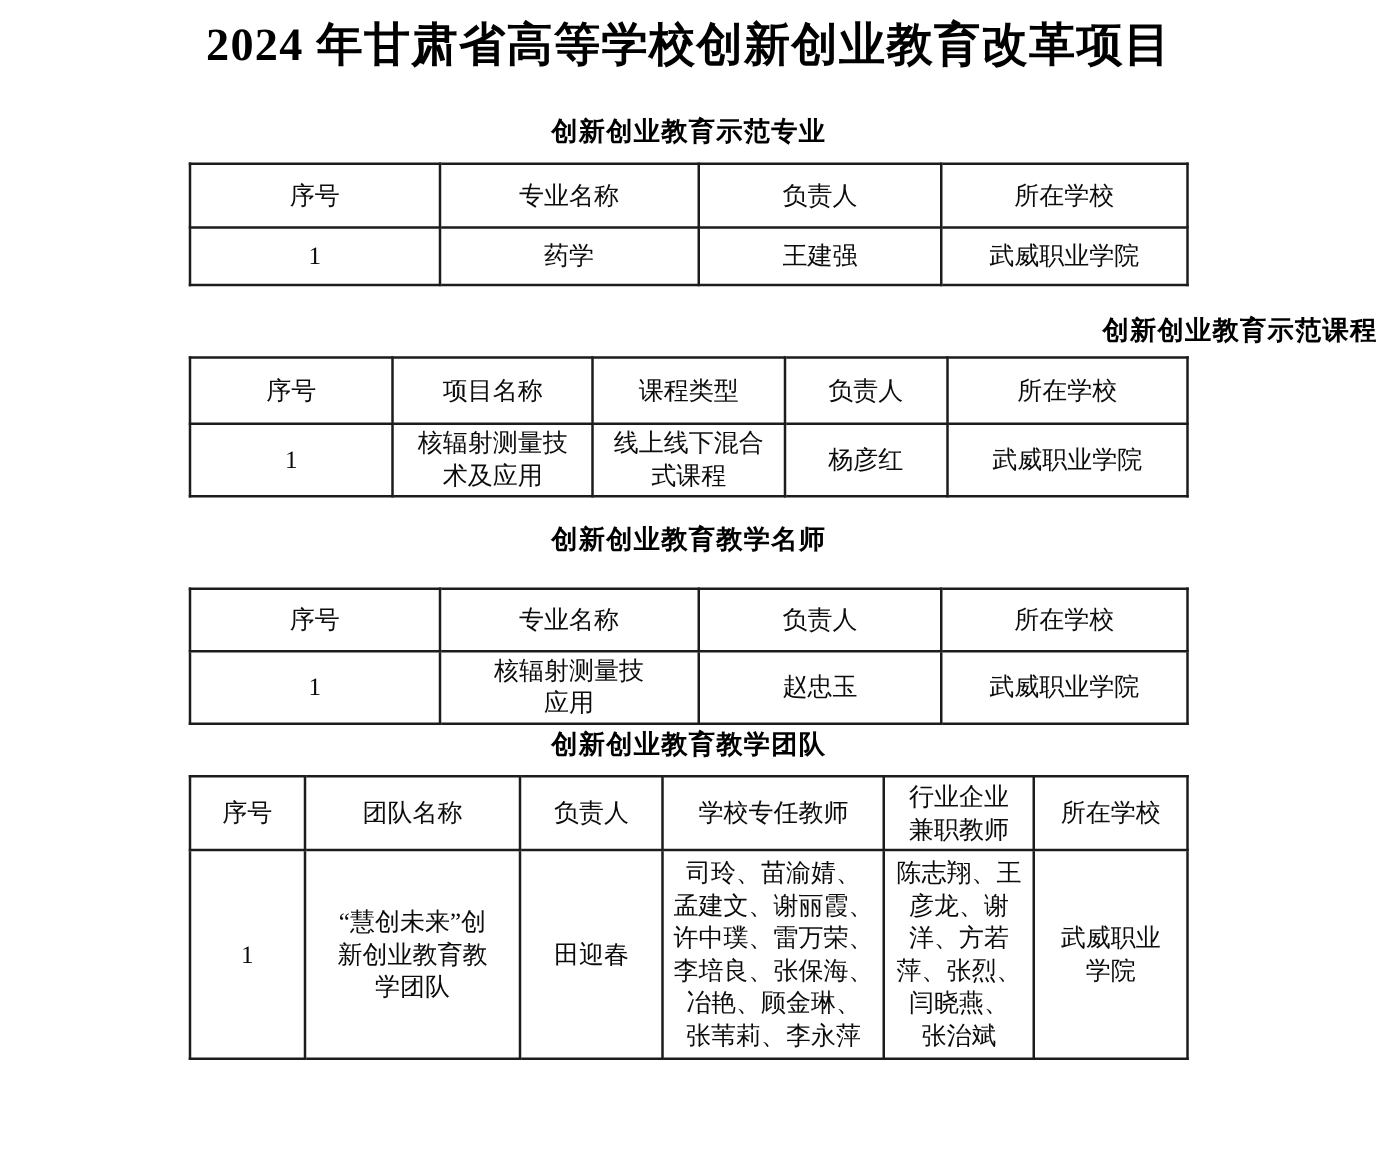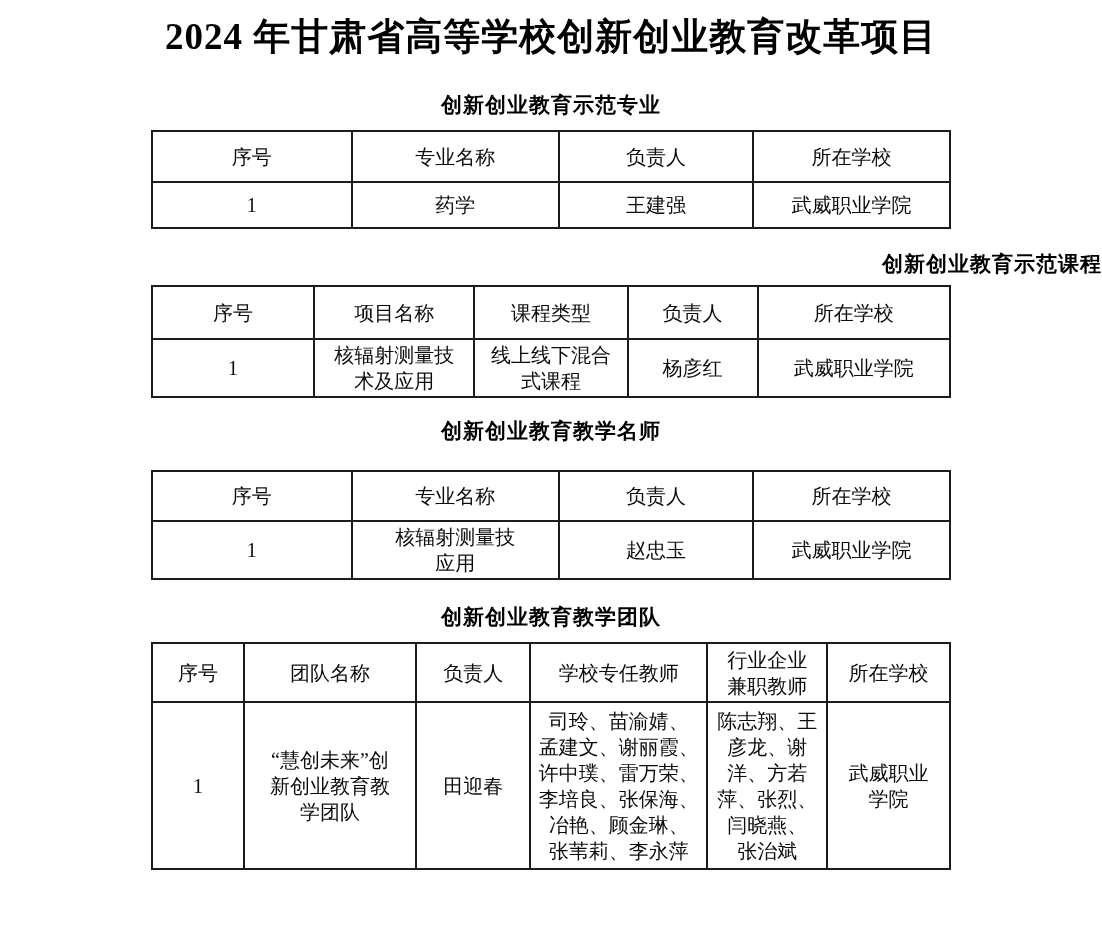--- a/index.html
+++ b/index.html
@@ -35,21 +35,21 @@
     text-align: center;
     font-size: 21px;
     font-weight: bold;
     line-height: 30px;
     letter-spacing: 1px;
     color: #000000;
   }
   .h1x { margin-top: 26px; margin-bottom: 10px; }
   .h2x { margin-top: 20px; margin-bottom: 6px; text-align: right;  }
   .h3x { margin-top: 18px; margin-bottom: 24px; }
-  .h4x { margin-top: 22px; margin-bottom: 10px; font-family: Liberation Serif, serif; }
+  .h4x { margin-bottom: 10px; font-family: Liberation Serif, serif; }
   table.doc-table {
     width: 800px;
     margin: 0 auto;
     border-collapse: collapse;
     table-layout: fixed;
     font-size: 20px;
     line-height: 26px;
     color: #0c0c0c;
     padding-left: 18px;
   }

